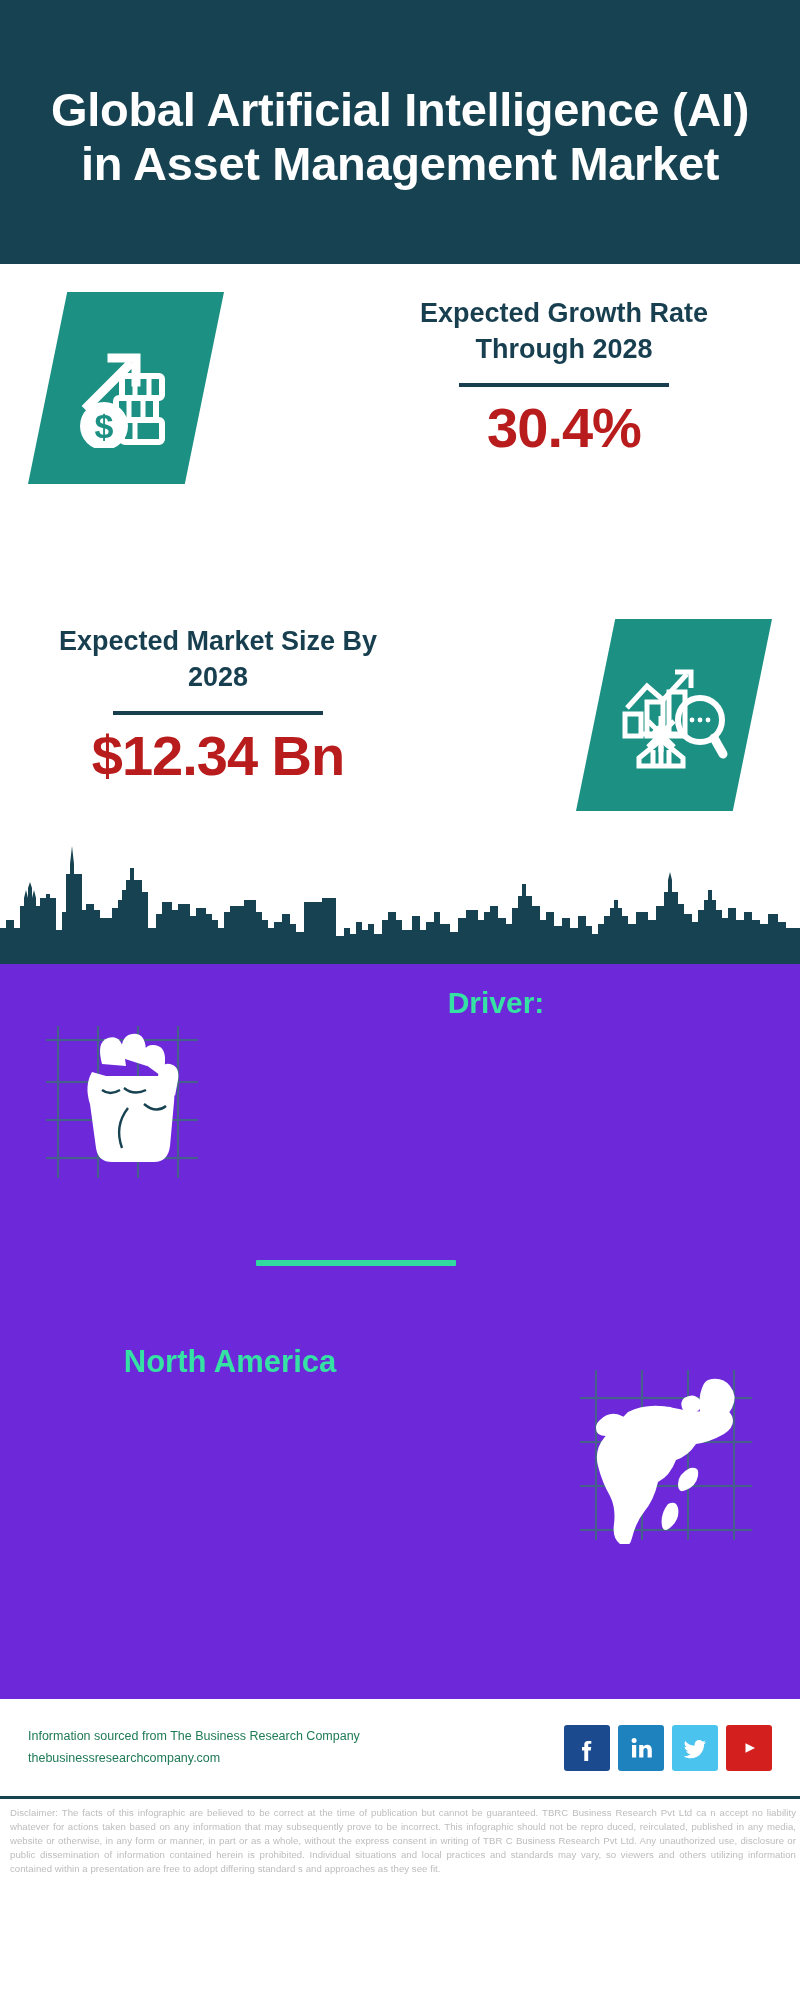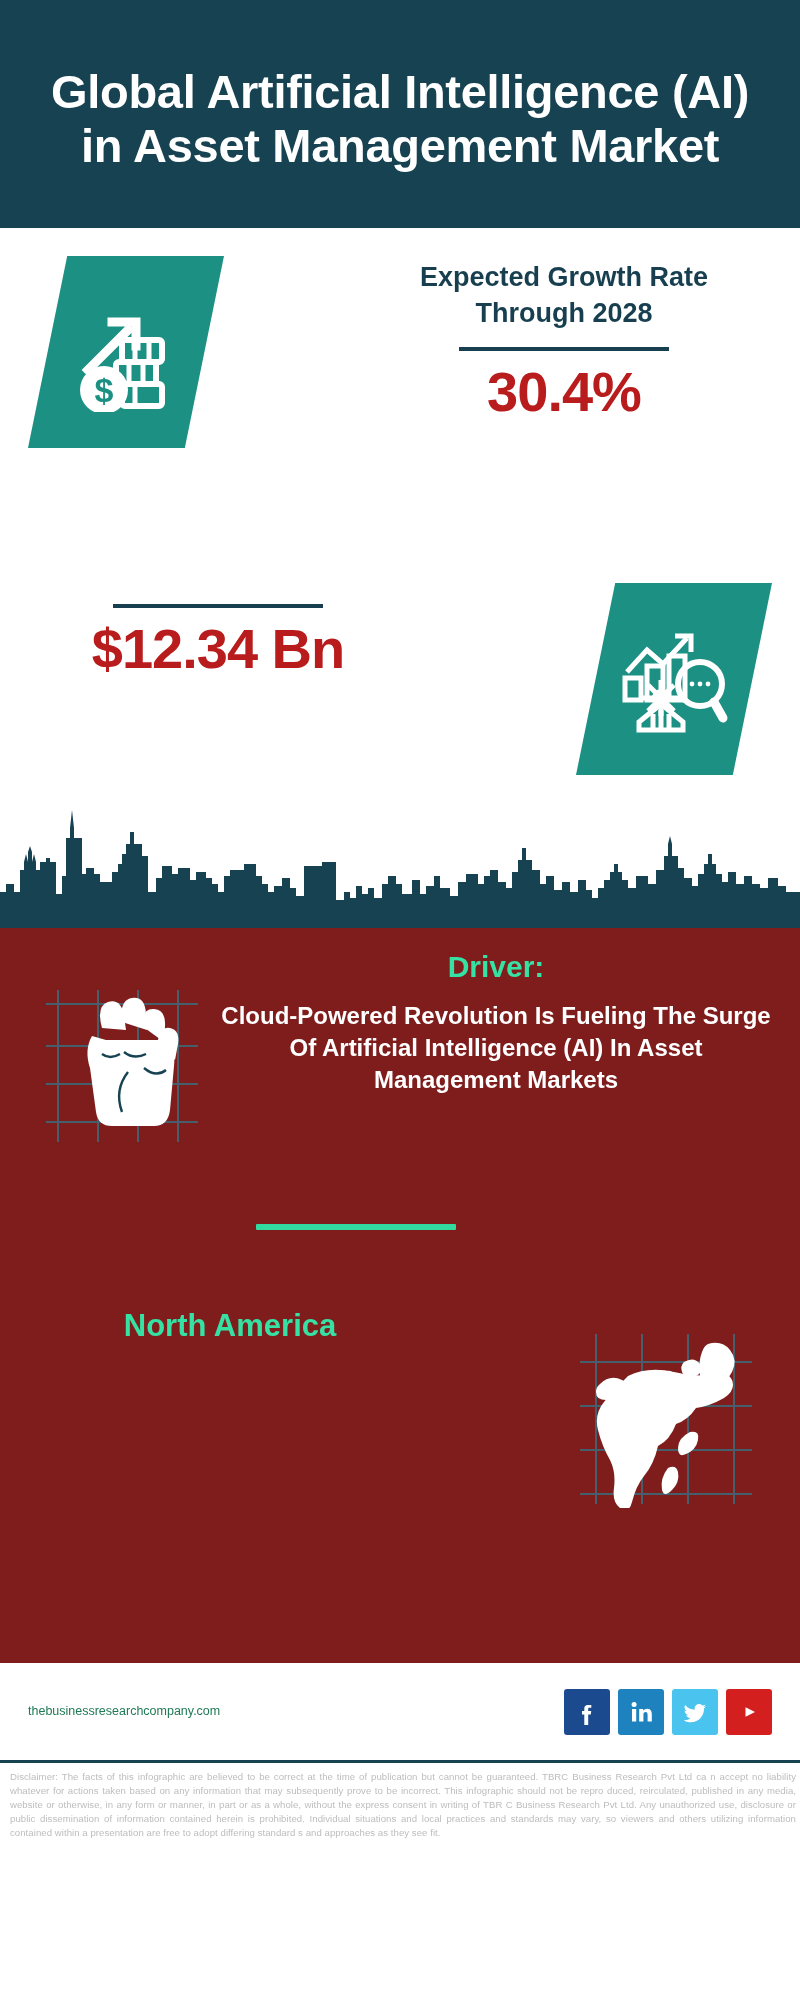--- a/index.html
+++ b/index.html
@@ -7,21 +7,21 @@
   body {
     font-family:"Liberation Sans", sans-serif;
     background:#ffffff;
     width:800px; height:2000px;
     position:relative; overflow:hidden;
   }
 
   
   .header {
     background:#164251;
-    height:228px;
+    height:264px;
     display:flex; align-items:center; justify-content:center;
     padding:16px 28px 6px 28px;
   }
   .header-title {
     color:#ffffff;
     font-size:47px;
     font-weight:bold;
     line-height:1.14;
     text-align:center;
     letter-spacing:-0.3px;
@@ -65,21 +65,21 @@
     line-height:1.1;
     letter-spacing:-1px;
   }
 
   
   .skyline { position:relative; width:800px; height:140px; margin-top:-140px; }
   .skyline svg { display:block; width:800px; height:140px; }
 
   
   .darkbody {
-    background:#7f1d1d;
+    background:#6d28d9;
     position:relative;
     height:735px;
     overflow:hidden;
   }
 
   .grid-icon { position:absolute; }
   .grid-icon.driver { left:40px; top:36px; width:180px; height:200px; }
   .grid-icon.region { right:38px; top:400px; width:190px; height:180px; }
 
   .driver-text {
@@ -184,20 +184,21 @@
     </svg>
   </div>
 
   <div class="stat-block stat-1">
     <div class="stat-label">Expected Growth Rate Through 2028</div>
     <div class="rule"></div>
     <div class="stat-value">30.4%</div>
   </div>
 
   <div class="stat-block stat-2">
+    <div class="stat-label">Expected Market Size By 2028</div>
     <div class="rule"></div>
     <div class="stat-value">$12.34 Bn</div>
   </div>
 
   <div class="para right">
     <svg width="122" height="122" viewBox="0 0 122 122">
       <g stroke="#ffffff" fill="none" stroke-width="5">
         <polyline points="14,54 34,32 50,46 74,20"></polyline>
         <polyline points="62,18 78,18 78,34"></polyline>
         <rect x="12" y="60" width="16" height="22"></rect>
@@ -256,21 +257,20 @@
         <path d="M62 90 q8 6 18 0"></path>
         <path d="M84 88 q10 8 22 2"></path>
         <path d="M104 104 q12 10 22 2"></path>
         <path d="M88 108 q-14 18 -6 40"></path>
       </g>
     </svg>
   </div>
 
   <div class="driver-text">
     <div class="driver-heading">Driver:</div>
-    <div class="driver-body">Cloud-Powered Revolution Is Fueling The Surge Of Artificial Intelligence (AI) In Asset Management Markets</div>
   </div>
 
   <div class="green-rule"></div>
 
   <div class="region-text">
     <div class="region-name">North America</div>
   </div>
 
   <div class="grid-icon region">
     <svg width="190" height="180" viewBox="0 0 190 180">
@@ -292,20 +292,21 @@
         <path d="M56 48 q20 -10 46 -4 q26 6 44 2 q10 -2 14 6 q4 10 -8 18 q-14 8 -28 10 q-8 12 -20 16 q-6 16 -18 22 q-4 18 -14 30 q-8 10 -12 26 q-3 12 -12 6 q-8 -6 -6 -20 q2 -16 -4 -28 q-8 -14 -12 -30 q-4 -16 6 -28 q8 -10 24 -26 z"></path>
         <path d="M118 104 q10 -2 8 8 q-2 10 -12 14 q-8 4 -8 -6 q0 -10 12 -16 z"></path>
         <path d="M96 140 q8 -4 10 4 q2 10 -6 18 q-8 8 -10 0 q-2 -12 6 -22 z"></path>
       </g>
     </svg>
   </div>
 </div>
 
 <div class="footer">
   <div class="source">
+    <div>Information sourced from The Business Research Company</div>
     <div>thebusinessresearchcompany.com</div>
   </div>
   <div class="socials">
     <a class="social s-fb">
       <svg width="26" height="26" viewBox="0 0 26 26">
           <path fill="#fff" d="M16.5 6h-2.7C11.6 6 10.3 7.4 10.3 9.6V12H8v3.4h2.3V26h3.9V15.4h2.6l.4-3.4h-3V9.9c0-.7.2-1.1 1.2-1.1h1.9V6z"></path>
         </svg>
     </a>
     <a class="social s-li">
       <svg width="26" height="26" viewBox="0 0 26 26">

